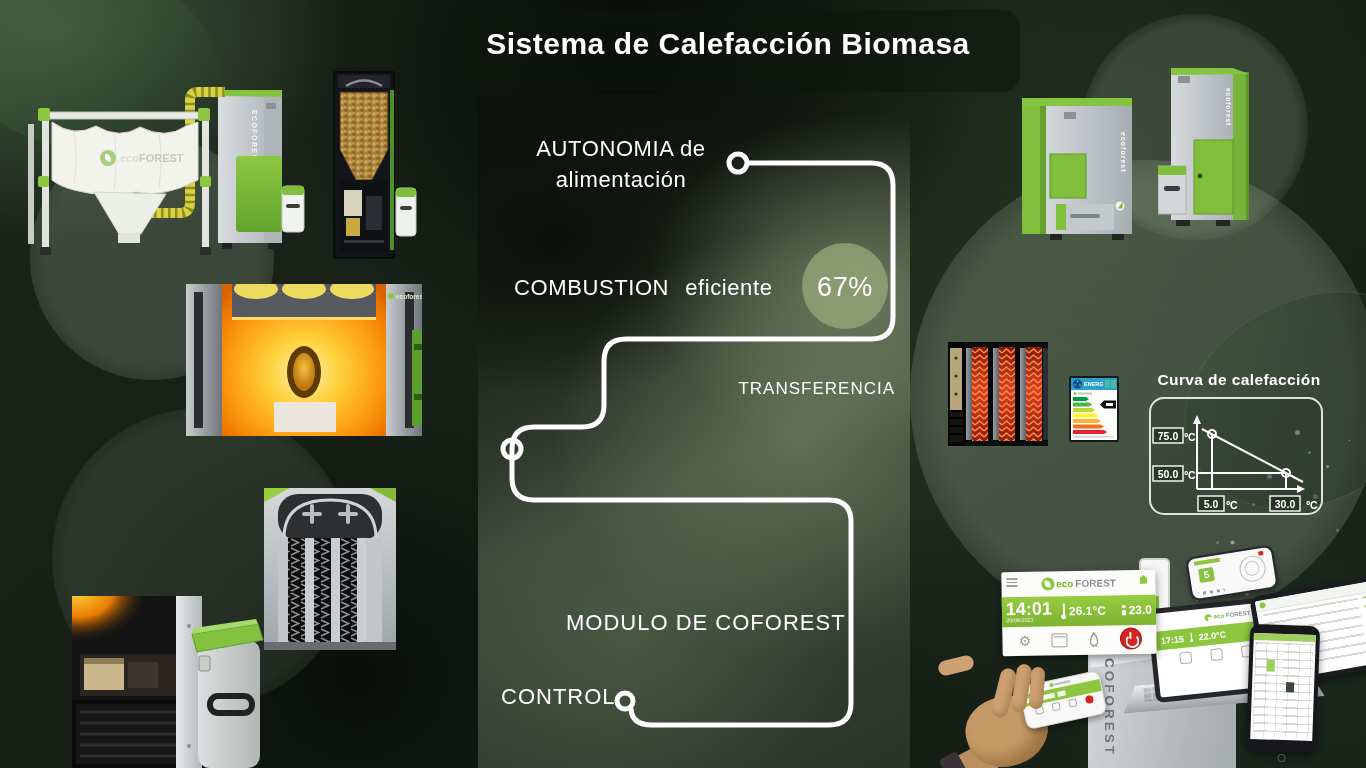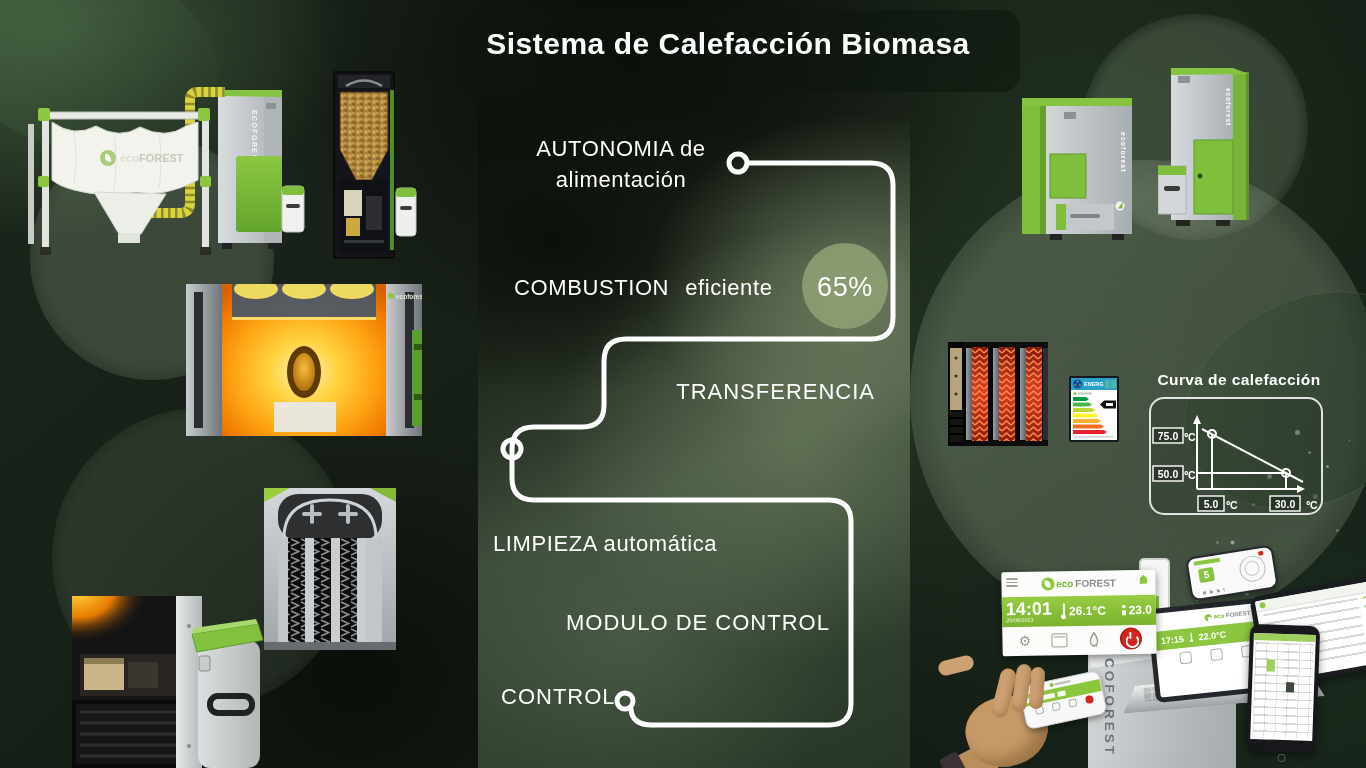--- a/index.html
+++ b/index.html
@@ -178,24 +178,23 @@
   </svg>
 
   <div class="lbl" style="left:514px;top:133px;width:214px;text-align:center;font-size:22px;line-height:31px;">
     <div>AUTONOMIA de</div>
     <div>alimentación</div>
   </div>
   <div class="lbl" style="left:514px;top:275px;font-size:22px;display:flex;gap:16px;">
     <span>COMBUSTION</span>
     <span>eficiente</span>
   </div>
-  <div class="lbl" style="left:803px;top:272px;width:84px;text-align:center;font-size:27px;">65%</div>
-  <div class="lbl" style="left:478px;top:379px;width:397px;text-align:right;font-size:22px;letter-spacing:1px;">TRANSFERENCIA</div>
-  <div class="lbl" style="left:493px;top:531px;font-size:22px;">LIMPIEZA automática</div>
-  <div class="lbl" style="left:566px;top:610px;font-size:22px;letter-spacing:1px;">MODULO DE CONTROL</div>
+  <div class="lbl" style="left:803px;top:272px;width:84px;text-align:center;font-size:27px;">67%</div>
+  <div class="lbl" style="left:498px;top:379px;width:397px;text-align:right;font-size:17px;letter-spacing:1px;">TRANSFERENCIA</div>
+  <div class="lbl" style="left:566px;top:610px;font-size:22px;letter-spacing:1px;">MODULO DE COFOREST</div>
   <div class="lbl" style="left:501px;top:684px;font-size:22px;letter-spacing:1px;">CONTROL</div>
 
   <svg class="abs" style="left:216px;top:84px;" width="128" height="202" viewBox="0 0 128 202">
     <defs>
       <linearGradient id="gb" x1="0" y1="0" x2="1" y2="0">
           <stop offset="0" stop-color="#dadde0"></stop>
           <stop offset="1" stop-color="#aab0b5"></stop>
         </linearGradient>
       <linearGradient id="gg" x1="0" y1="0" x2="0" y2="1">
           <stop offset="0" stop-color="#8cc741"></stop>

